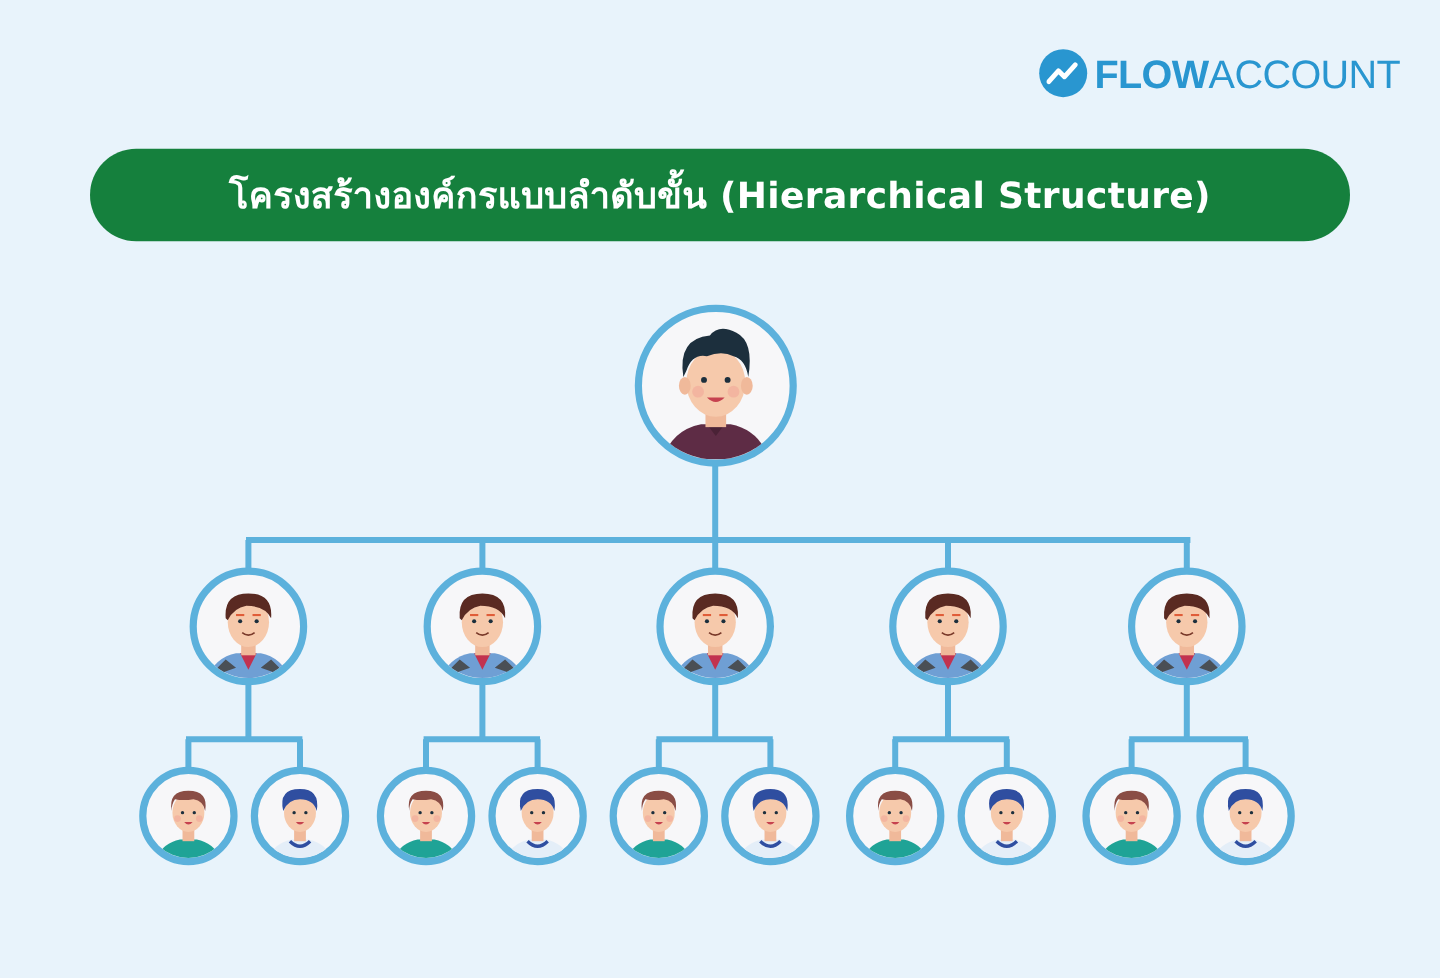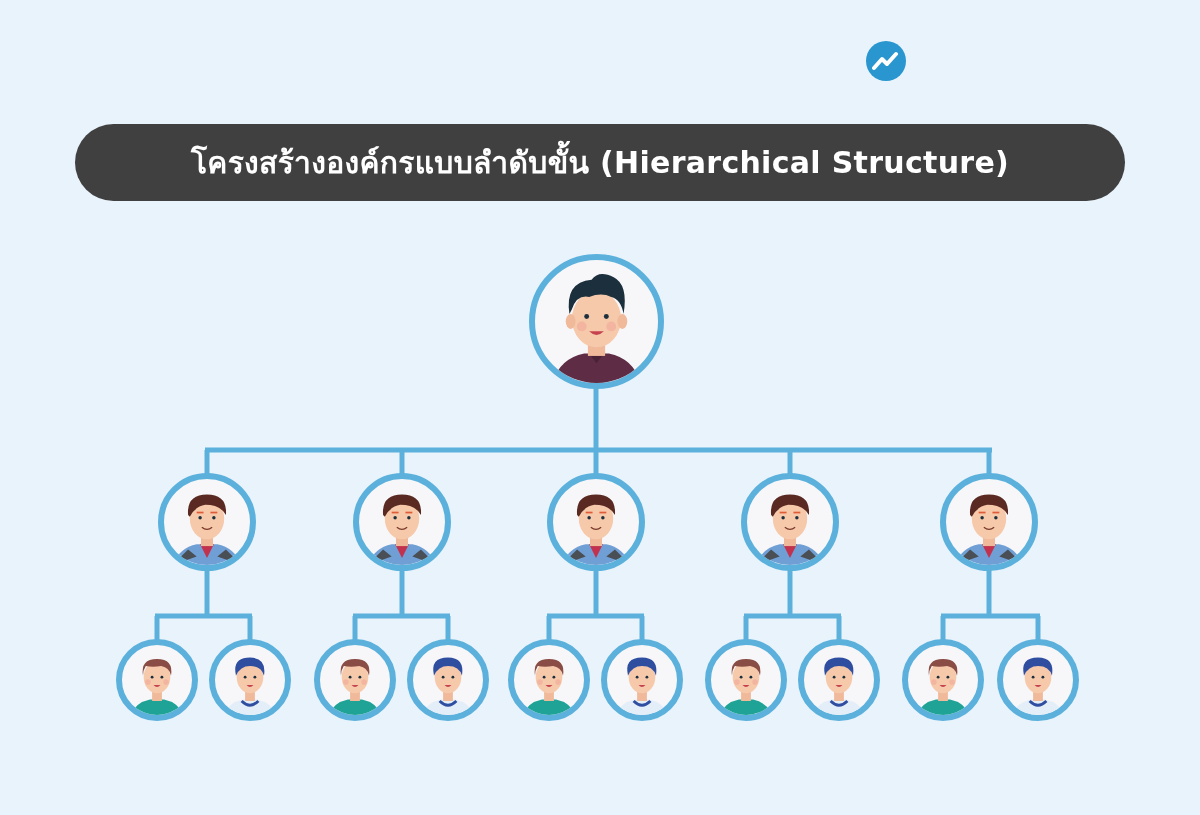--- a/index.html
+++ b/index.html
@@ -15,40 +15,43 @@
   }
   .logo-mark {
     width:40px; height:40px; border-radius:50%; background:#2996d0;
     display:flex; align-items:center; justify-content:center; margin-right:6px;
   }
   .logo-word { font-family:"Liberation Sans", sans-serif; font-size:33px; color:#2996d0; letter-spacing:-0.5px; line-height:1; }
   .logo-word b { font-weight:700; }
   .logo-word span.thin { font-weight:400; }
   .title-pill {
     position:absolute; left:75px; top:124px; width:1050px; height:77px;
-    background:#404040; border-radius:39px;
+    background:#15803d; border-radius:39px;
     display:flex; align-items:center; justify-content:center;
     color:#ffffff; font-family:"DejaVu Sans", sans-serif; font-size:30px; font-weight:600;
     letter-spacing:0.3px;
   }
   svg.tree { position:absolute; left:0; top:0; }
   .node {
     position:absolute; border-radius:50%; background:#f7f7f9;
     border:6px solid #5cb1dc; box-sizing:border-box; overflow:hidden;
   }
   .node svg { display:block; width:100%; height:100%; }
 </style>
 </head>
 <body>
 
 <div class="logo">
   <div class="logo-mark">
     <svg width="28" height="22" viewBox="0 0 28 22">
       <polyline points="2,18 10,9 15,14 24,4" fill="none" stroke="#fff" stroke-width="4" stroke-linecap="round" stroke-linejoin="round"></polyline>
     </svg>
+  </div>
+  <div class="logo-word">
+    <b>FLOW</b><span class="thin">ACCOUNT</span>
   </div>
 </div>
 
 <div class="title-pill">
   <span>โครงสร้างองค์กรแบบลำดับขั้น (Hierarchical Structure)</span>
 </div>
 
 <svg class="tree" width="1200" height="815">
   <g fill="none" stroke="#5cb1dc" stroke-width="5">
     <line x1="596" y1="386" x2="596" y2="452"></line>

